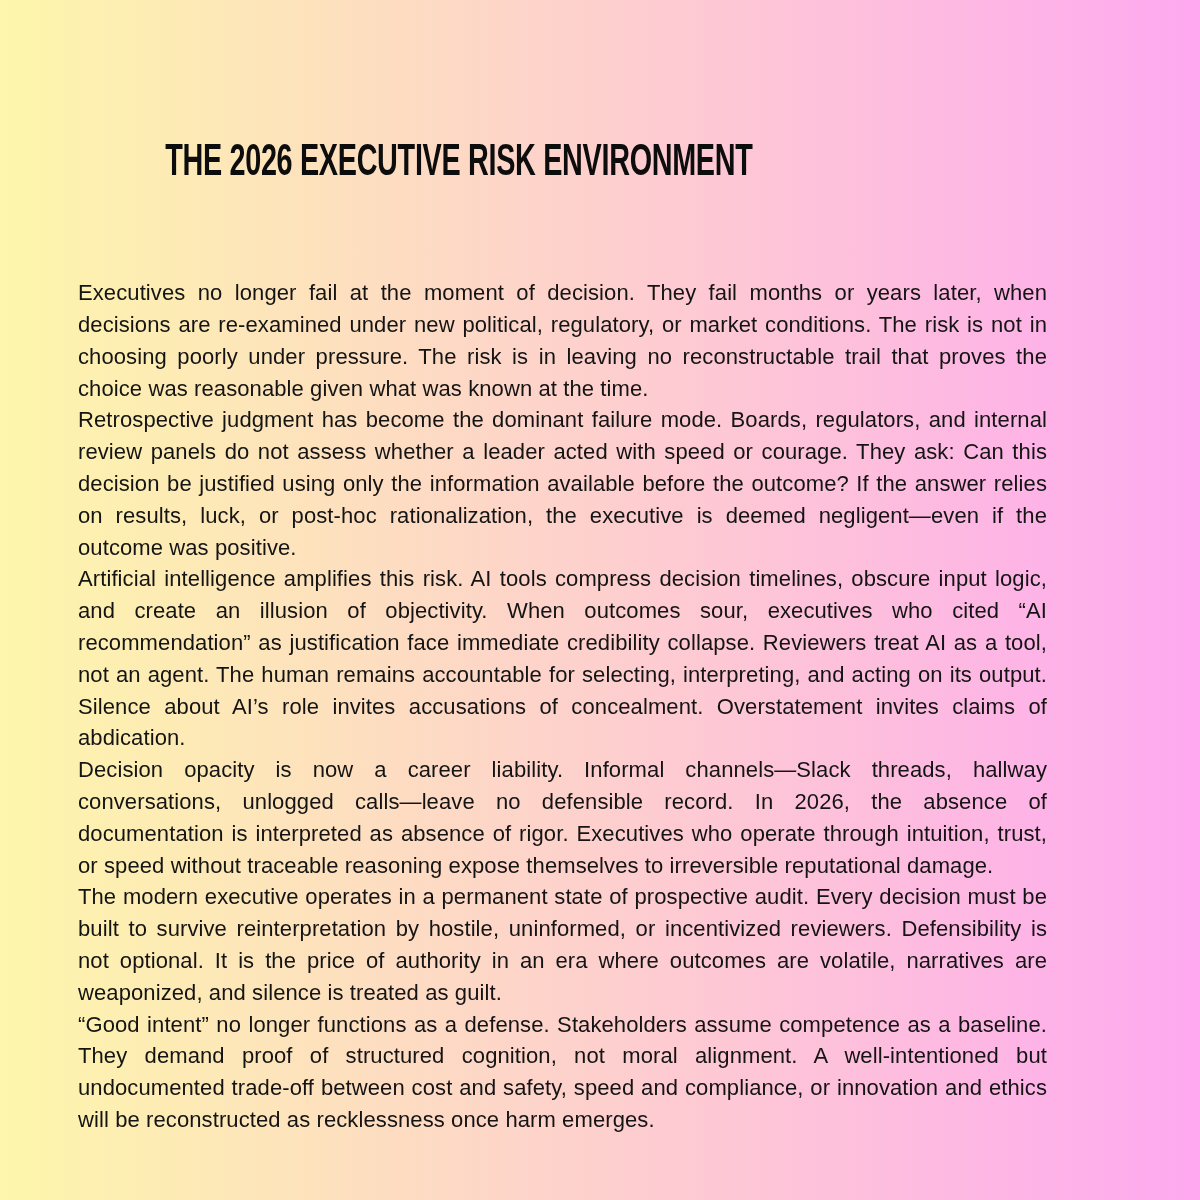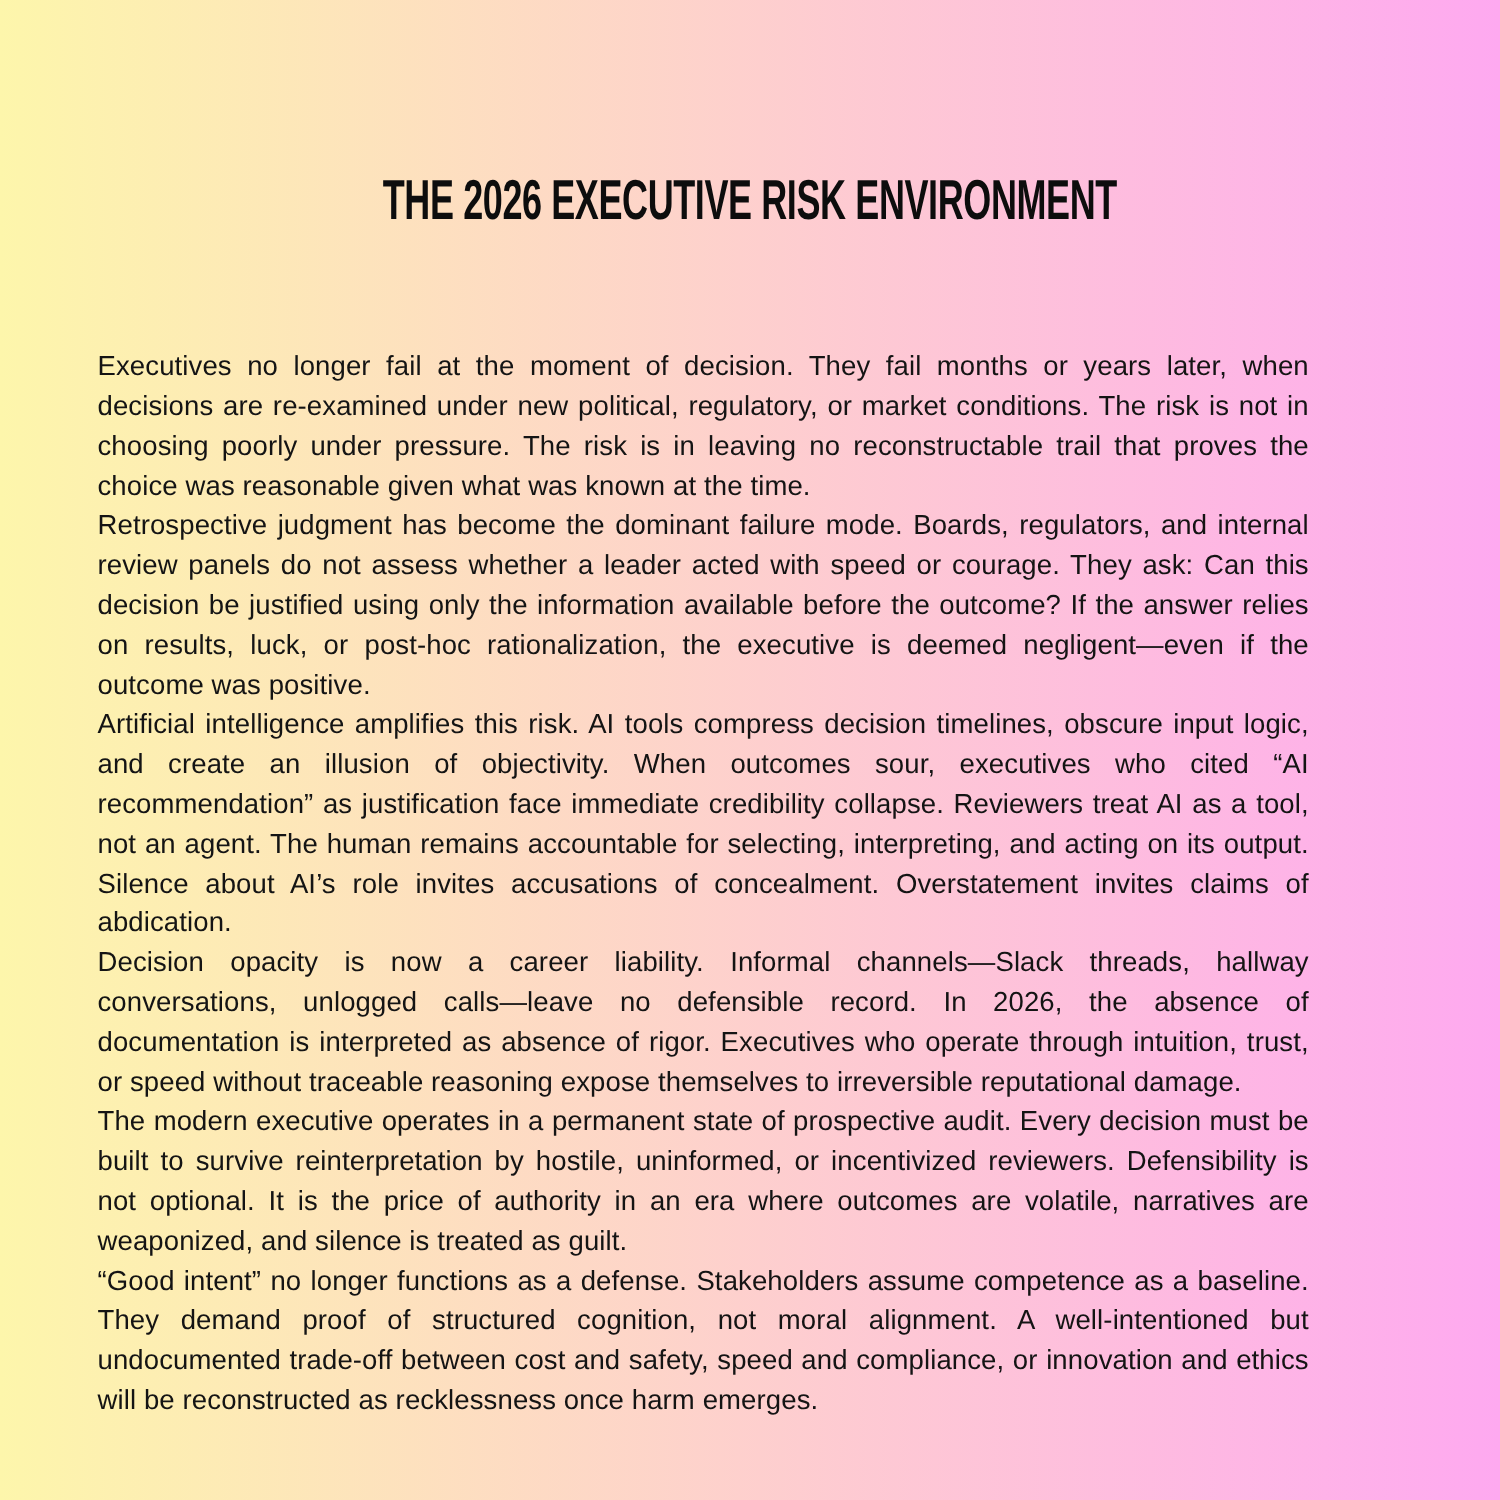--- a/index.html
+++ b/index.html
@@ -14,21 +14,20 @@
     color: var(--text-color, #141414);
     overflow: hidden;
   }
   .page {
     width: 1200px;
     height: 1200px;
     box-sizing: border-box;
   }
   .title-wrap {
     margin-top: 104px;
-    text-align: center;
     white-space: nowrap;
   }
   .title {
     display: inline-block;
     font-size: 45px;
     font-weight: bold;
     letter-spacing: -0.5px;
     transform: scaleX(0.64);
     transform-origin: center;
     text-transform: uppercase;

